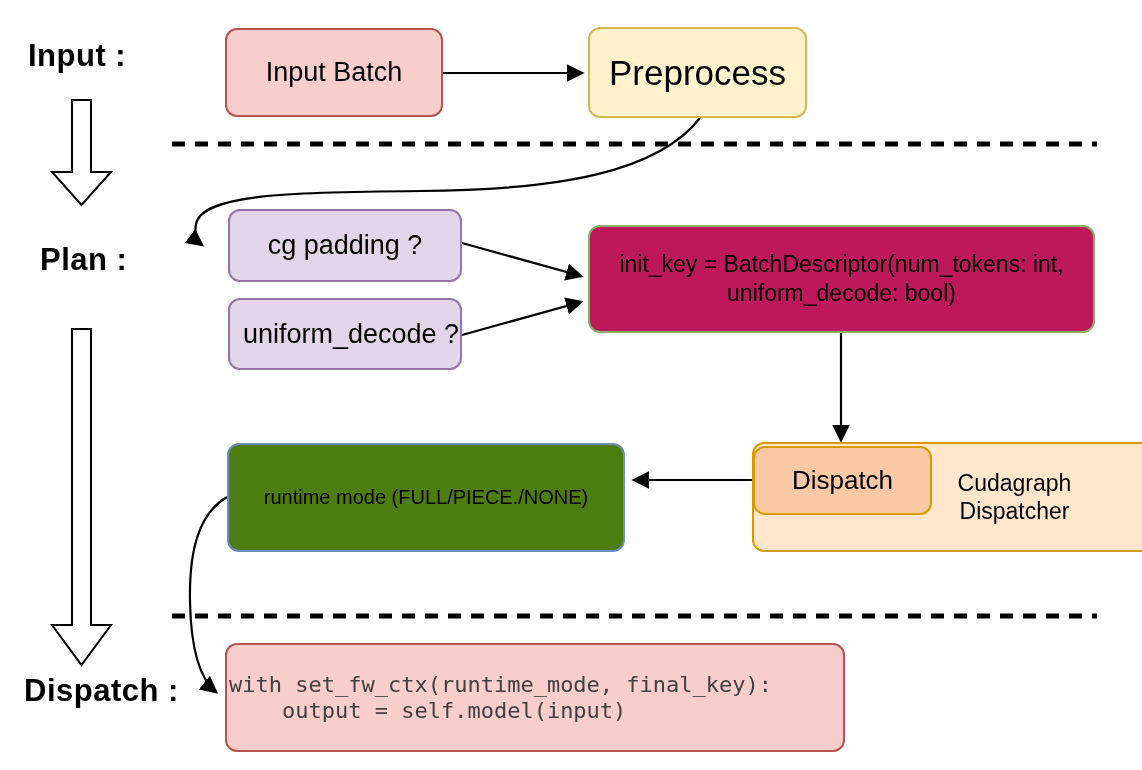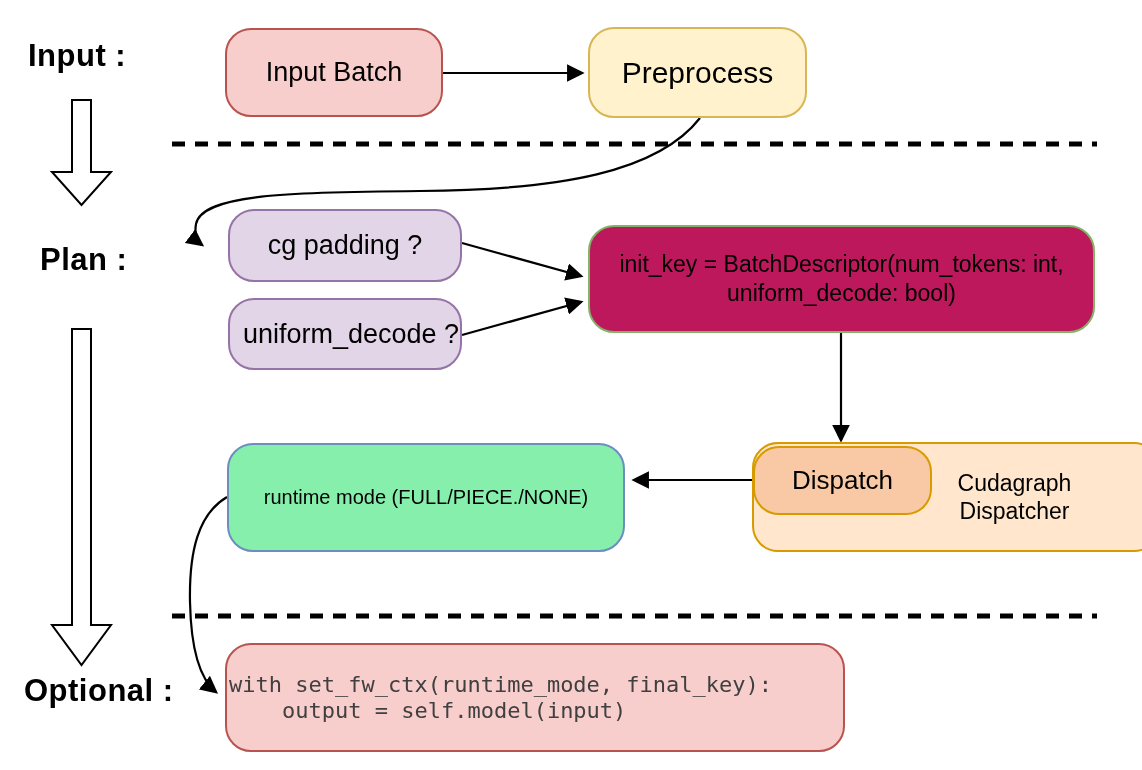--- a/index.html
+++ b/index.html
@@ -6,31 +6,31 @@
   .canvas {
     position:relative; width:1142px; height:770px; background:#ffffff;
     font-family:"Liberation Sans", sans-serif; color:#000; overflow:hidden;
   }
   .wires { position:absolute; left:0; top:0; width:1142px; height:770px; z-index:1; }
   .stage-label {
     position:absolute; z-index:2; font-weight:bold; font-size:31px; line-height:32px;
     letter-spacing:0.5px; color:#000; white-space:nowrap;
   }
   .node {
-    position:absolute; z-index:2; box-sizing:border-box; border-radius:26px;
+    position:absolute; z-index:2; box-sizing:border-box; border-radius:12px;
     display:flex; flex-direction:column; align-items:center; justify-content:center;
     text-align:center; color:#000;
   }
   .node .ln { display:block; }
   .node-input-batch  { left:225px; top:28px;  width:218px; height:89px;  background:#f8cecc; border:2.5px solid #b85450; font-size:27px; }
-  .node-preprocess   { left:588px; top:27px;  width:219px; height:91px;  background:#fff2cc; border:2.5px solid #d6b656; font-size:30px; }
+  .node-preprocess   { left:588px; top:27px;  width:219px; height:91px;  background:#fff2cc; border:2.5px solid #d6b656; font-size:35px; }
   .node-cg-padding   { left:228px; top:209px; width:234px; height:73px;  background:#e1d5e7; border:2.5px solid #9673a6; font-size:27px; }
   .node-uniform-decode{ left:228px; top:298px; width:234px; height:72px; background:#e1d5e7; border:2.5px solid #9673a6; font-size:27px;padding-left:12px; }
   .node-init-key     { left:588px; top:225px; width:507px; height:108px; background:#be185d; border:2.5px solid #82b366; font-size:23px; line-height:29px; }
-  .node-runtime      { left:227px; top:443px; width:398px; height:109px; background:#86efac; border:2.5px solid #6c8ebf; font-size:20px; line-height:27px; }
+  .node-runtime      { left:227px; top:443px; width:398px; height:109px; background:#4d7c0f; border:2.5px solid #6c8ebf; font-size:20px; line-height:27px; }
   .node-cudagraph    { left:752px; top:442px; width:408px; height:110px; background:#ffe6cc; border:2.5px solid #d79b00; }
   .cudagraph-label   { position:absolute; left:178px; top:0; width:165px; height:100%;
                        display:flex; flex-direction:column; align-items:center; justify-content:center;
                        font-size:23px; line-height:28px; }
   .node-dispatch     { left:753px; top:446px; width:179px; height:69px;  background:#f8c9a4; border:2.5px solid #d79b00; font-size:26px; z-index:3; }
   .node-execute-code { left:225px; top:643px; width:620px; height:109px; background:#f8cecc; border:2.5px solid #b85450;
                        align-items:flex-start; justify-content:center; padding-left:2px;
                        font-family:"DejaVu Sans Mono","Liberation Mono",monospace;
                        font-size:22px; line-height:26px; color:#404040; text-align:left; }
   .node-execute-code .ln { white-space:pre; }
@@ -57,21 +57,21 @@
     <path d="M700,118 C658,172 560,190 420,191 C290,192 202,194 196,224 C194,236 198,242 202,245" fill="none" stroke="#000" stroke-width="2.2" marker-end="url(#arr)"></path>
     <path d="M462,243 L581,276" fill="none" stroke="#000" stroke-width="2.2" marker-end="url(#arr)"></path>
     <path d="M462,335 L581,302" fill="none" stroke="#000" stroke-width="2.2" marker-end="url(#arr)"></path>
     <path d="M841,333 L841,440" fill="none" stroke="#000" stroke-width="2.2" marker-end="url(#arr)"></path>
     <path d="M752,480 L634,480" fill="none" stroke="#000" stroke-width="2.2" marker-end="url(#arr)"></path>
     <path d="M227,497 C198,514 189,552 190,602 C191,652 200,679 216,692" fill="none" stroke="#000" stroke-width="2.2" marker-end="url(#arr)"></path>
   </svg>
 
   <div class="stage-label" style="left:28px; top:40px;">Input :</div>
   <div class="stage-label" style="left:40px; top:244px;">Plan :</div>
-  <div class="stage-label" style="left:24px; top:675px;">Optional :</div>
+  <div class="stage-label" style="left:24px; top:675px;">Dispatch :</div>
 
   <div class="node node-input-batch">
     <span class="ln">Input Batch</span>
   </div>
 
   <div class="node node-preprocess">
     <span class="ln">Preprocess</span>
   </div>
 
   <div class="node node-cg-padding">

